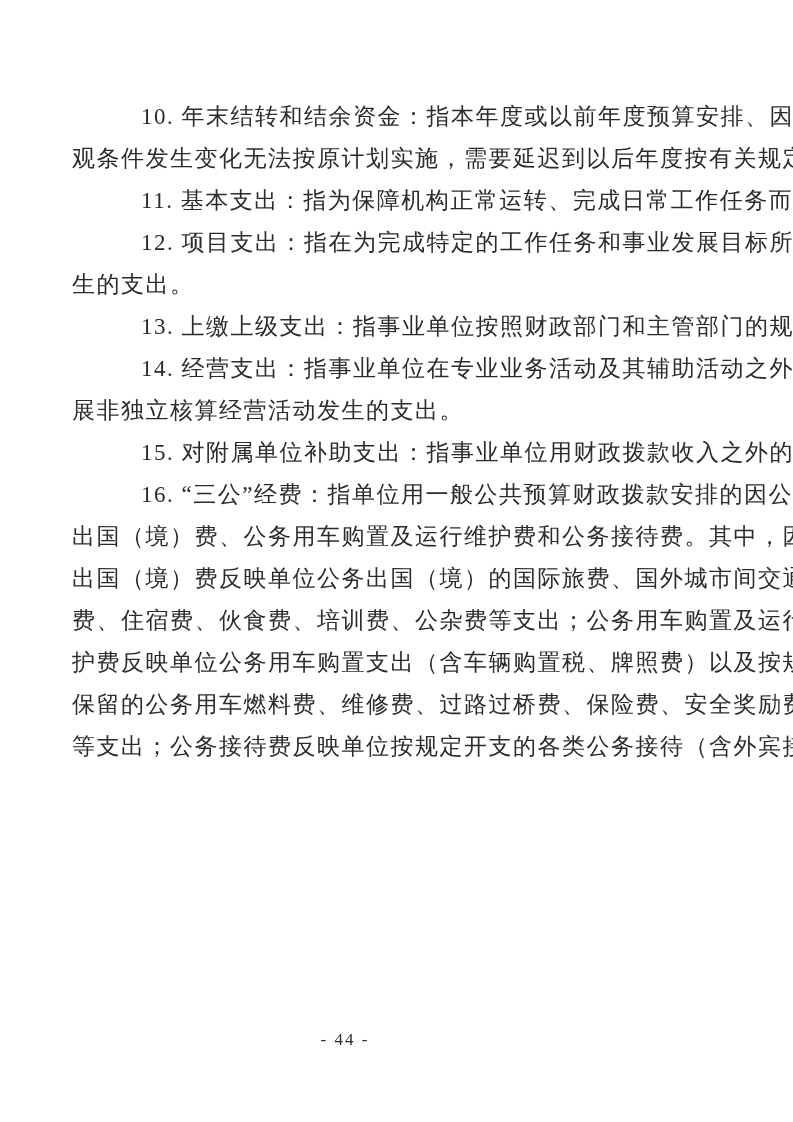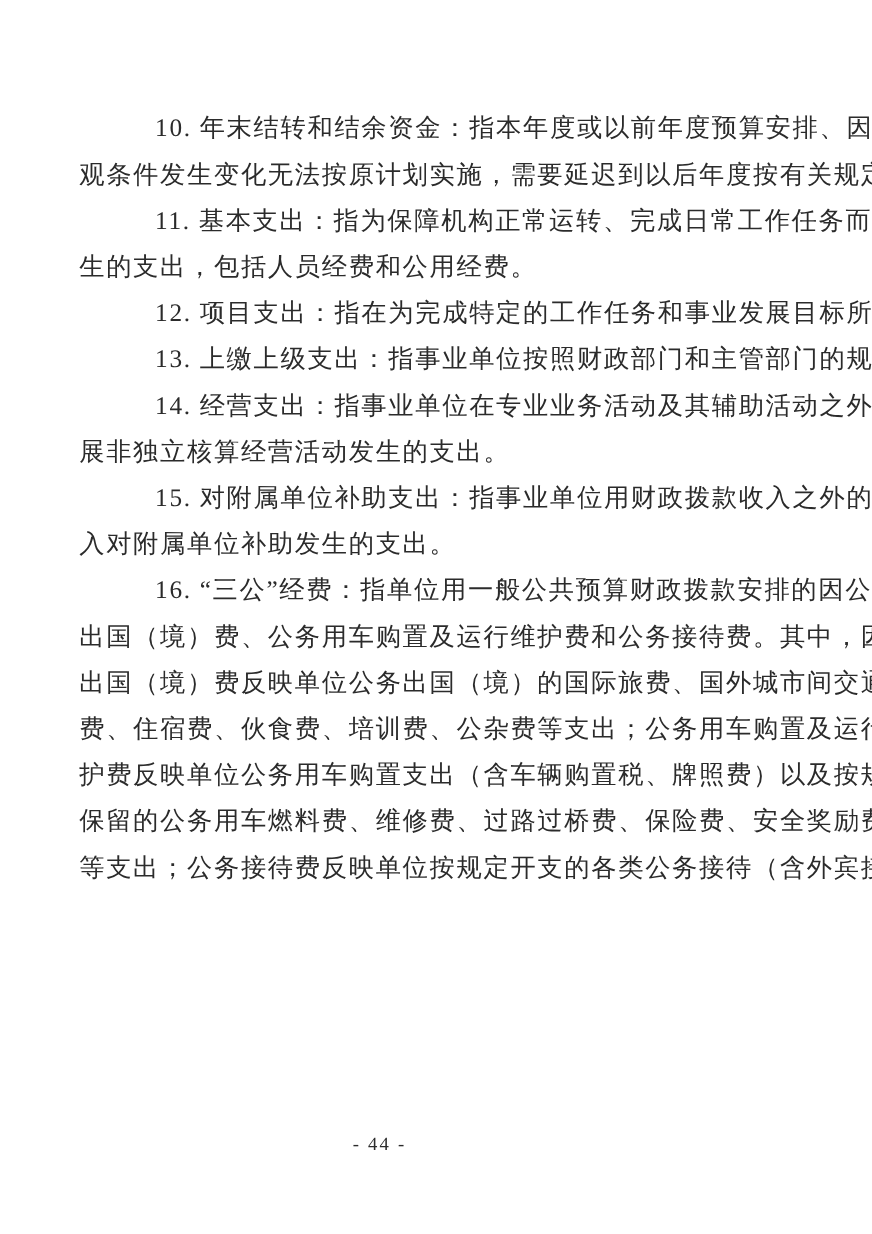--- a/index.html
+++ b/index.html
@@ -53,27 +53,26 @@
   }
 </style>
 </head>
 <body>
 
 <div class="page">
   <div class="content" id="content">
       <div class="line first">10. 年末结转和结余资金：指本年度或以前年度预算安排、因客</div>
       <div class="line">观条件发生变化无法按原计划实施，需要延迟到以后年度按有关规定继</div>
       <div class="line first">11. 基本支出：指为保障机构正常运转、完成日常工作任务而发</div>
-      <div class="line">生的支出，包括人员经费和公用经费。</div>
       <div class="line first">12. 项目支出：指在为完成特定的工作任务和事业发展目标所发</div>
+      <div class="line">生的支出。</div>
       <div class="line first">13. 上缴上级支出：指事业单位按照财政部门和主管部门的规定</div>
       <div class="line first">14. 经营支出：指事业单位在专业业务活动及其辅助活动之外开</div>
       <div class="line">展非独立核算经营活动发生的支出。</div>
       <div class="line first">15. 对附属单位补助支出：指事业单位用财政拨款收入之外的收</div>
-      <div class="line">入对附属单位补助发生的支出。</div>
       <div class="line first">16. “三公”经费：指单位用一般公共预算财政拨款安排的因公</div>
       <div class="line">出国（境）费、公务用车购置及运行维护费和公务接待费。其中，因公</div>
       <div class="line">出国（境）费反映单位公务出国（境）的国际旅费、国外城市间交通</div>
       <div class="line">费、住宿费、伙食费、培训费、公杂费等支出；公务用车购置及运行维</div>
       <div class="line">护费反映单位公务用车购置支出（含车辆购置税、牌照费）以及按规定</div>
       <div class="line">保留的公务用车燃料费、维修费、过路过桥费、保险费、安全奖励费用</div>
       <div class="line">等支出；公务接待费反映单位按规定开支的各类公务接待（含外宾接</div>
     </div>
   <div class="page-number">- 44 -</div>
 </div>

